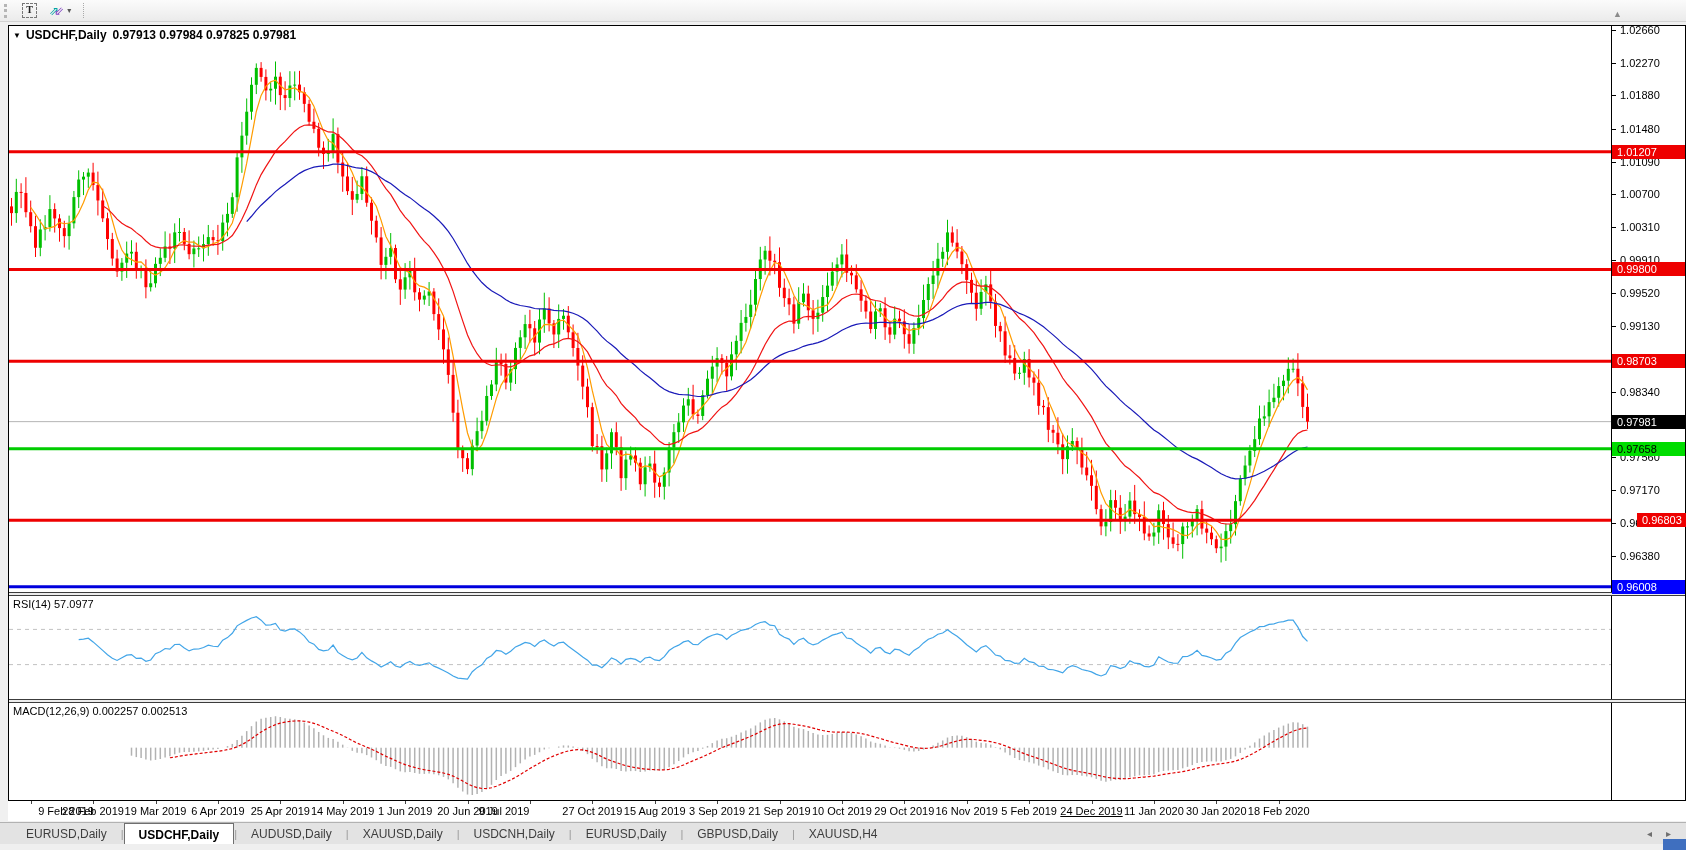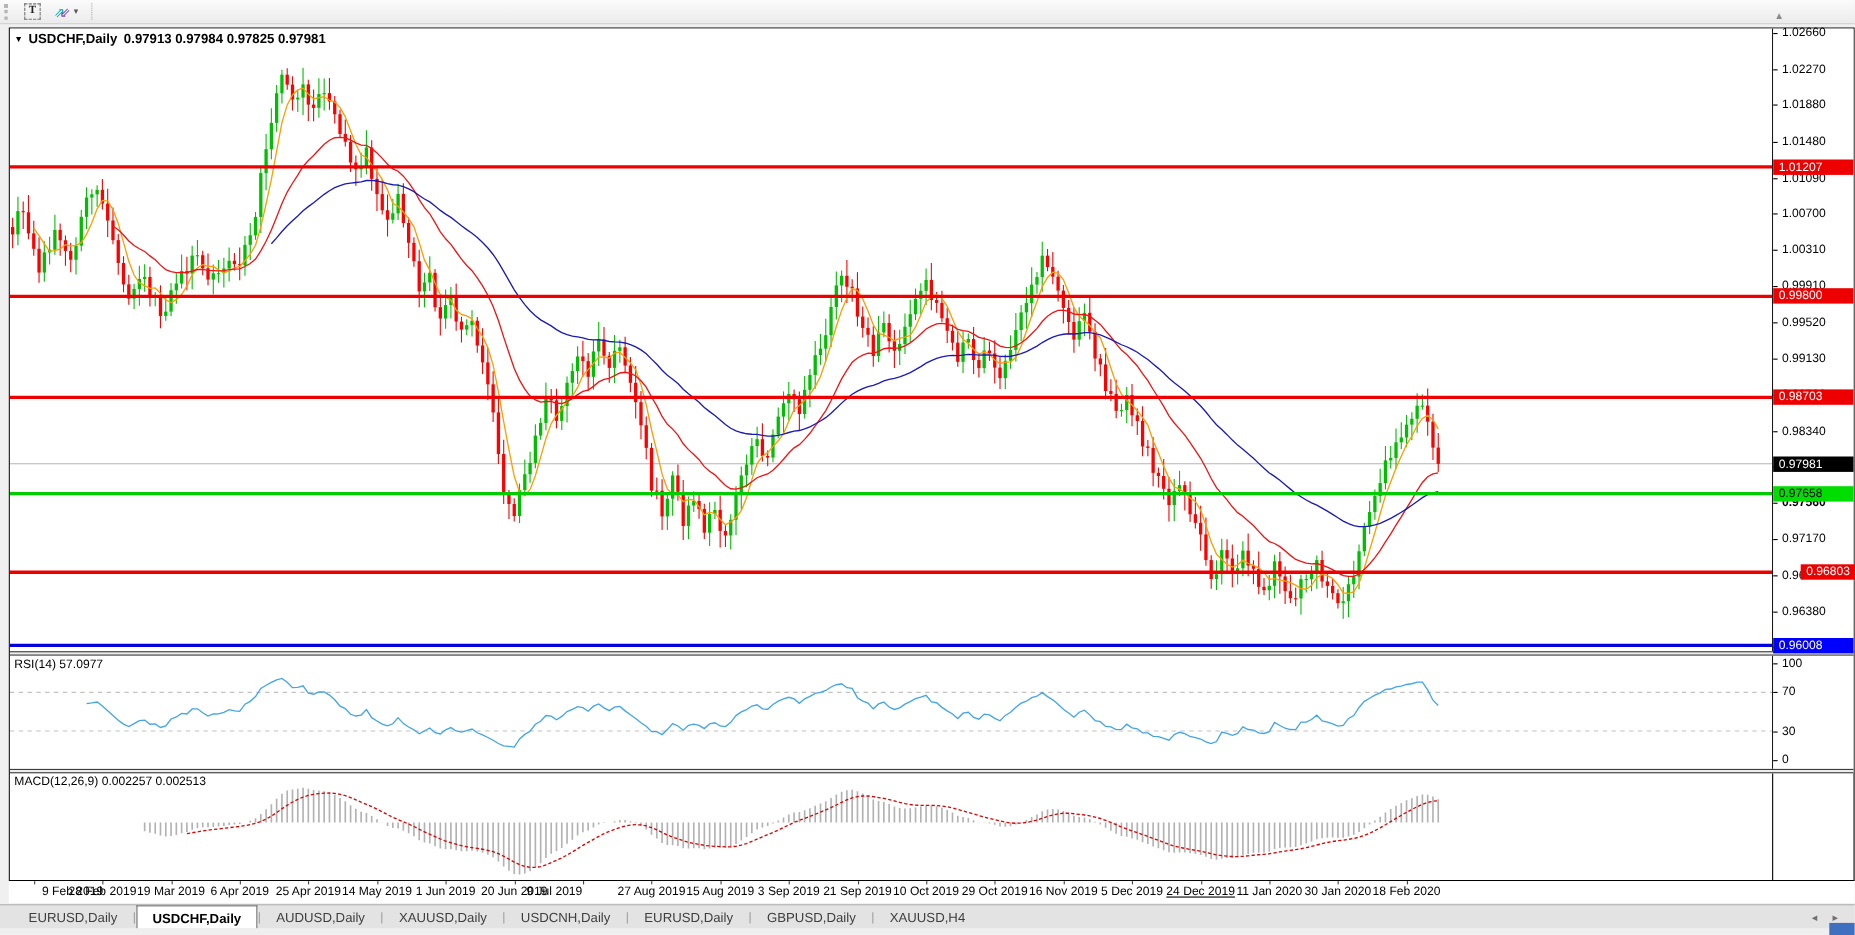--- a/index.html
+++ b/index.html
@@ -643,21 +643,21 @@
         <div style="top:95.9090909090909px;" class="ytick">1.01480</div>
         <div style="top:128.53880266075404px;" class="ytick">1.01090</div>
         <div style="top:161.16851441241724px;" class="ytick">1.00700</div>
         <div style="top:193.79822616407853px;" class="ytick">1.00310</div>
         <div style="top:227.26459719142616px;" class="ytick">0.99910</div>
         <div style="top:259.8943089430893px;" class="ytick">0.99520</div>
         <div style="top:292.52402069475244px;" class="ytick">0.99130</div>
         <div style="top:325.9903917220992px;" class="ytick">0.98730</div>
         <div style="top:358.6201034737614px;" class="ytick">0.98340</div>
         <div style="top:391.2498152254246px;" class="ytick">0.97950</div>
-        <div style="top:423.8795269770877px;font-weight:bold;" class="ytick">0.97560</div>
+        <div style="top:423.8795269770877px;" class="ytick">0.97560</div>
         <div style="top:456.50923872875086px;" class="ytick">0.97170</div>
         <div style="top:489.97560975609764px;" class="ytick">0.96770</div>
         <div style="top:522.6053215077608px;" class="ytick">0.96380</div>
         <div style="top:555.2350332594239px;" class="ytick">0.95990</div>
         <div style="top:118.74988913525418px;background:#ee0000;color:#ffffff;" class="badge">1.01207</div>
         <div style="top:236.46784922394642px;background:#ee0000;color:#ffffff;" class="badge">0.99800</div>
         <div style="top:328.24937176644505px;background:#ee0000;color:#ffffff;" class="badge">0.98703</div>
         <div style="top:415.6802660753879px;background:#00dd00;color:#000000;" class="badge">0.97658</div>
         <div style="top:487.21463414634195px;background:#ee0000;color:#ffffff;margin-left:25px;" class="badge">0.96803</div>
         <div style="top:553.7290465631927px;background:#0000ff;color:#ffffff;" class="badge">0.96008</div>
@@ -668,26 +668,20 @@
   <div class="row" style="height:103px;border-radius:21px;">
     <div class="plot" id="rsi-plot" style="height:103px;">
       <div class="pane-label">
         <span>RSI(14)</span>&nbsp;<span>57.0977</span>
       </div>
     <svg width="1602" height="103" class="pane-svg">
           <line x1="0" x2="1602" y1="33.4" y2="33.4" stroke="#c2c2c2" stroke-width="1" stroke-dasharray="4 4"></line>
           <line x1="0" x2="1602" y1="68.6" y2="68.6" stroke="#c2c2c2" stroke-width="1" stroke-dasharray="4 4"></line>
           <polyline points="69.7,43.59479230512143 74.5,43.03560104836456 79.3,42.21133853619537 84.1,45.90048751218173 88.89999999999999,50.07911903840105 93.7,54.39210905756954 98.5,58.744623276869305 103.3,62.290716965461506 108.1,64.43942960486322 112.89999999999999,61.81325907623769 117.69999999999999,59.14738914512873 122.5,58.61886976323944 127.3,62.429413042514106 132.1,62.09827118852844 136.9,65.33449135432443 141.7,63.965276438384485 146.5,57.63146170846713 151.29999999999998,55.80577564571521 156.1,52.51241908554283 160.9,53.09672887166534 165.7,48.48630288783109 170.5,48.38209679682709 175.29999999999998,52.0164078080631 180.1,54.923214487245446 184.9,53.06354271300543 189.7,53.01504116372564 194.5,51.53860489341201 199.29999999999998,49.096775509874405 204.1,50.25383491143966 208.9,50.63911405701247 213.7,44.16243163949792 218.5,41.58280832152432 223.29999999999998,37.2360765967307 228.1,29.842813853174093 232.89999999999998,26.97698796501161 237.7,24.387878812989545 242.5,22.02912639681058 247.29999999999998,20.76760404095075 252.1,24.190067900672144 256.9,29.08830472540668 261.7,28.88199039165168 266.5,27.435967306563835 271.3,34.06712815702248 276.09999999999997,35.085424865494694 280.9,33.0942512420919 285.7,32.95260508244832 290.5,35.8929794926613 295.3,40.156248071374115 300.09999999999997,46.01296483286441 304.9,48.13962867711138 309.7,53.35906659147251 314.5,54.92221596443245 319.3,54.06465892176861 324.09999999999997,49.074860930066876 328.9,56.43374501065748 333.7,59.42893519147713 338.5,62.31009958562863 343.3,63.89757485492256 348.09999999999997,61.96170547628844 352.9,56.4232412155594 357.7,61.815486432271534 362.5,64.89521015952997 367.3,67.45422770874266 372.09999999999997,71.05357804040418 376.9,68.505088565975 381.7,65.76207967185398 386.5,70.0231424471067 391.3,71.25041521895034 396.09999999999997,67.44190970756895 400.9,65.43147528113067 405.7,68.53078434948635 410.5,69.50220939584963 415.3,68.18314328106251 420.09999999999997,66.78793013677972 424.9,70.15588449460198 429.7,72.15734653096561 434.5,74.46592937185257 439.3,76.98180514851035 444.09999999999997,79.92504329700887 448.9,82.15101952523838 453.7,82.58873295960953 458.5,83.1647975448424 463.29999999999995,75.76008876583784 468.09999999999997,71.62837401878777 472.9,68.76905655654005 477.7,62.406022972334526 482.5,59.6983937565542 487.29999999999995,54.47032386445468 492.09999999999997,55.09848532437568 496.9,58.31856322193024 501.7,55.29293165478975 506.5,50.89475600700704 511.29999999999995,48.84783626752386 516.1,46.37038239777477 520.9,47.338468769266804 525.6999999999999,50.55596194561864 530.5,45.97691900190416 535.3,43.98164938623303 540.1,47.522588427221116 544.9,50.025879429895284 549.6999999999999,46.85273277773523 554.5,46.20922064153442 559.3,50.23626049469011 564.1,53.70311384649767 568.9,57.23842940194932 573.6999999999999,60.98801688747252 578.5,64.20049530262898 583.3,69.17205000145456 588.1,69.18876485236119 592.9,71.79008506202617 597.6999999999999,67.27741010481567 602.5,61.85249617675103 607.3,63.96976984982257 612.1,67.8607118903415 616.9,63.31025477103147 621.6999999999999,62.32812747232022 626.5,63.37585296814987 631.3,66.32872519352162 636.1,61.98713685749881 640.9,61.044813377942454 645.6999999999999,63.95762100675749 650.5,64.57177535458064 655.3,60.64748441141124 660.1,54.54777710809169 664.9,51.210404051522715 669.6999999999999,49.17021639909569 674.5,45.88065975342671 679.3,44.6904718623867 684.1,48.40392755333311 688.9,48.753592238857856 693.6999999999999,44.41090872181843 698.5,41.37335529129116 703.3,39.28917060324906 708.1,37.88793285897788 712.9,39.347006999261936 717.6999999999999,43.39604733930339 722.5,39.26277890934184 727.3,37.01915099964694 732.1,34.285213606685474 736.9,33.434324964086116 741.6999999999999,31.714999262415013 746.5,28.547643325787043 751.3,26.499355389911422 756.1,25.643811939294647 760.9,29.187005818970857 765.6999999999999,29.742412075449096 770.5,38.264354313004716 775.3,41.32059909505085 780.1,43.133332712384934 784.9,48.386778570162235 789.6999999999999,43.91741347926476 794.5,42.27086345198232 799.3,46.76105402246512 804.1,48.93425601234348 808.9,47.527104702357065 813.6999999999999,44.098391961900084 818.5,41.79921072069284 823.3,39.151945602363504 828.1,37.84999364594401 832.9,36.113164303692315 837.6999999999999,42.04100900895334 842.5,42.84624039909204 847.3,47.06207806604678 852.1,50.23394308786513 856.9,53.07616729996369 861.6999999999999,57.23860861712612 866.5,52.36475972040658 871.3,51.512740695387976 876.1,56.17601230283936 880.9,57.826988784674136 885.6999999999999,53.22054954593969 890.5,53.89405833128426 895.3,57.054108293945426 900.1,59.25683652433227 904.9,54.37084583696422 909.6999999999999,51.55902538283357 914.5,46.8970468798472 919.3,43.27619625766938 924.0999999999999,41.49184058382713 928.9,38.22276986980731 933.6999999999999,36.95649176687995 938.5,33.696710532898685 943.3,37.27726220821141 948.0999999999999,40.24085651033411 952.9,44.26149817141125 957.6999999999999,48.79871833990742 962.5,52.16207224806826 967.3,55.98254448087767 972.0999999999999,51.49827468487565 976.9,49.6109573762184 981.6999999999999,53.88863387969667 986.5,59.04996953637805 991.3,60.09466300616733 996.0999999999999,64.39128563308074 1000.9,64.83145703821427 1005.6999999999999,67.31705701638464 1010.5,67.06762220049688 1015.3,62.380233675949604 1020.0999999999999,65.68879619748874 1024.9,66.56888880224736 1029.7,70.1326598804734 1034.5,70.32441647345613 1039.3,73.38172720895605 1044.1,73.74173527414119 1048.8999999999999,75.17418683103381 1053.7,76.85465489870599 1058.5,71.74888046611403 1063.3,69.68942178947889 1068.1,70.96784867477564 1072.8999999999999,73.53662020371529 1077.7,74.54098789800896 1082.5,75.84941097861531 1087.3,78.38125805078909 1092.1,79.96265243736718 1096.8999999999999,78.11737504924864 1101.7,69.56005763933945 1106.5,70.65747411434735 1111.3,72.50838956470425 1116.1,70.73604512805264 1120.8999999999999,64.83107544456607 1125.7,67.17002276396866 1130.5,67.67002008987302 1135.3,70.3136059304872 1140.1,70.78148323674122 1144.8999999999999,69.11815990976496 1149.7,60.70507971663361 1154.5,63.543481147178206 1159.3,66.0448587169207 1164.1,67.20002168777798 1168.8999999999999,67.23656172231637 1173.7,60.53301889151706 1178.5,60.48658283503071 1183.3,58.12591855500449 1188.1,54.20387974102551 1192.8999999999999,59.41148157002423 1197.7,60.40701125821345 1202.5,62.012964412397324 1207.3,64.12527331972899 1212.1,63.417259179913614 1216.8999999999999,57.10351433039875 1221.7,54.547320199036704 1226.5,47.17983767163137 1231.3,41.55728366453906 1236.1,38.74930729262582 1240.8999999999999,35.943125033082666 1245.7,33.88887678882848 1250.5,30.69982034206412 1255.3,30.38371923215961 1260.1,28.383388187741904 1264.8999999999999,27.79583994073835 1269.7,26.266409255708886 1274.5,25.59421859212153 1279.3,24.16354364072933 1284.1,24.154719272034 1288.8999999999999,31.14788125449972 1293.7,40.52588129561184 1298.5,45.433995865291145 " fill="none" stroke="#42a5e8" stroke-width="1.2"></polyline>
         </svg>
-      </div>
-    <div class="axis" id="rsi-axis">
-        <div style="top:0px;" class="ytick">100</div>
-        <div style="top:26.4px;" class="ytick">70</div>
-        <div style="top:61.599999999999994px;" class="ytick">30</div>
-        <div style="top:88px;" class="ytick">0</div>
       </div>
   </div>
   <div class="sep"></div>
   <div class="row" style="height:97px;">
     <div class="plot" id="macd-plot" style="height:97px;">
       <div class="pane-label">
         <span>MACD(12,26,9)</span>&nbsp;<span>0.002257 0.002513</span>
       </div>
     <svg width="1602" height="97" class="pane-svg">
           <line x1="122.5" x2="122.5" y1="44.64096771842892" y2="52.699413686069775" stroke="#b2b2b2" stroke-width="1.5"></line>
@@ -955,35 +949,35 @@
     <div style="left:272.3px;" class="xlabel">25 Apr 2019</div>
     <div style="left:334.7px;" class="xtick"></div>
     <div style="left:334.7px;" class="xlabel">14 May 2019</div>
     <div style="left:397.09999999999997px;" class="xtick"></div>
     <div style="left:397.09999999999997px;" class="xlabel">1 Jun 2019</div>
     <div style="left:459.5px;" class="xtick"></div>
     <div style="left:459.5px;" class="xlabel">20 Jun 2019</div>
     <div style="left:521.9px;" class="xtick"></div>
     <div style="left:496px;" class="xlabel">9 Jul 2019</div>
     <div style="left:584.3px;" class="xtick"></div>
-    <div style="left:584.3px;" class="xlabel">27 Aug 2019</div>
+    <div style="left:584.3px;" class="xlabel">27 Oct 2019</div>
     <div style="left:646.6999999999999px;" class="xtick"></div>
     <div style="left:646.6999999999999px;" class="xlabel">15 Aug 2019</div>
     <div style="left:709.1px;" class="xtick"></div>
     <div style="left:709.1px;" class="xlabel">3 Sep 2019</div>
     <div style="left:771.5px;" class="xtick"></div>
     <div style="left:771.5px;" class="xlabel">21 Sep 2019</div>
     <div style="left:833.9px;" class="xtick"></div>
     <div style="left:833.9px;" class="xlabel">10 Oct 2019</div>
     <div style="left:896.3px;" class="xtick"></div>
     <div style="left:896.3px;" class="xlabel">29 Oct 2019</div>
     <div style="left:958.6999999999999px;" class="xtick"></div>
     <div style="left:958.6999999999999px;" class="xlabel">16 Nov 2019</div>
     <div style="left:1021.0999999999999px;" class="xtick"></div>
-    <div style="left:1021.0999999999999px;" class="xlabel">5 Dec 2019</div>
+    <div style="left:1021.0999999999999px;" class="xlabel">5 Feb 2019</div>
     <div style="left:1083.5px;" class="xtick"></div>
     <div style="left:1083.5px;text-decoration:underline;" class="xlabel">24 Dec 2019</div>
     <div style="left:1145.8999999999999px;" class="xtick"></div>
     <div style="left:1145.8999999999999px;" class="xlabel">11 Jan 2020</div>
     <div style="left:1208.3px;" class="xtick"></div>
     <div style="left:1208.3px;" class="xlabel">30 Jan 2020</div>
     <div style="left:1270.7px;" class="xtick"></div>
     <div style="left:1270.7px;" class="xlabel">18 Feb 2020</div>
   </div>
 

